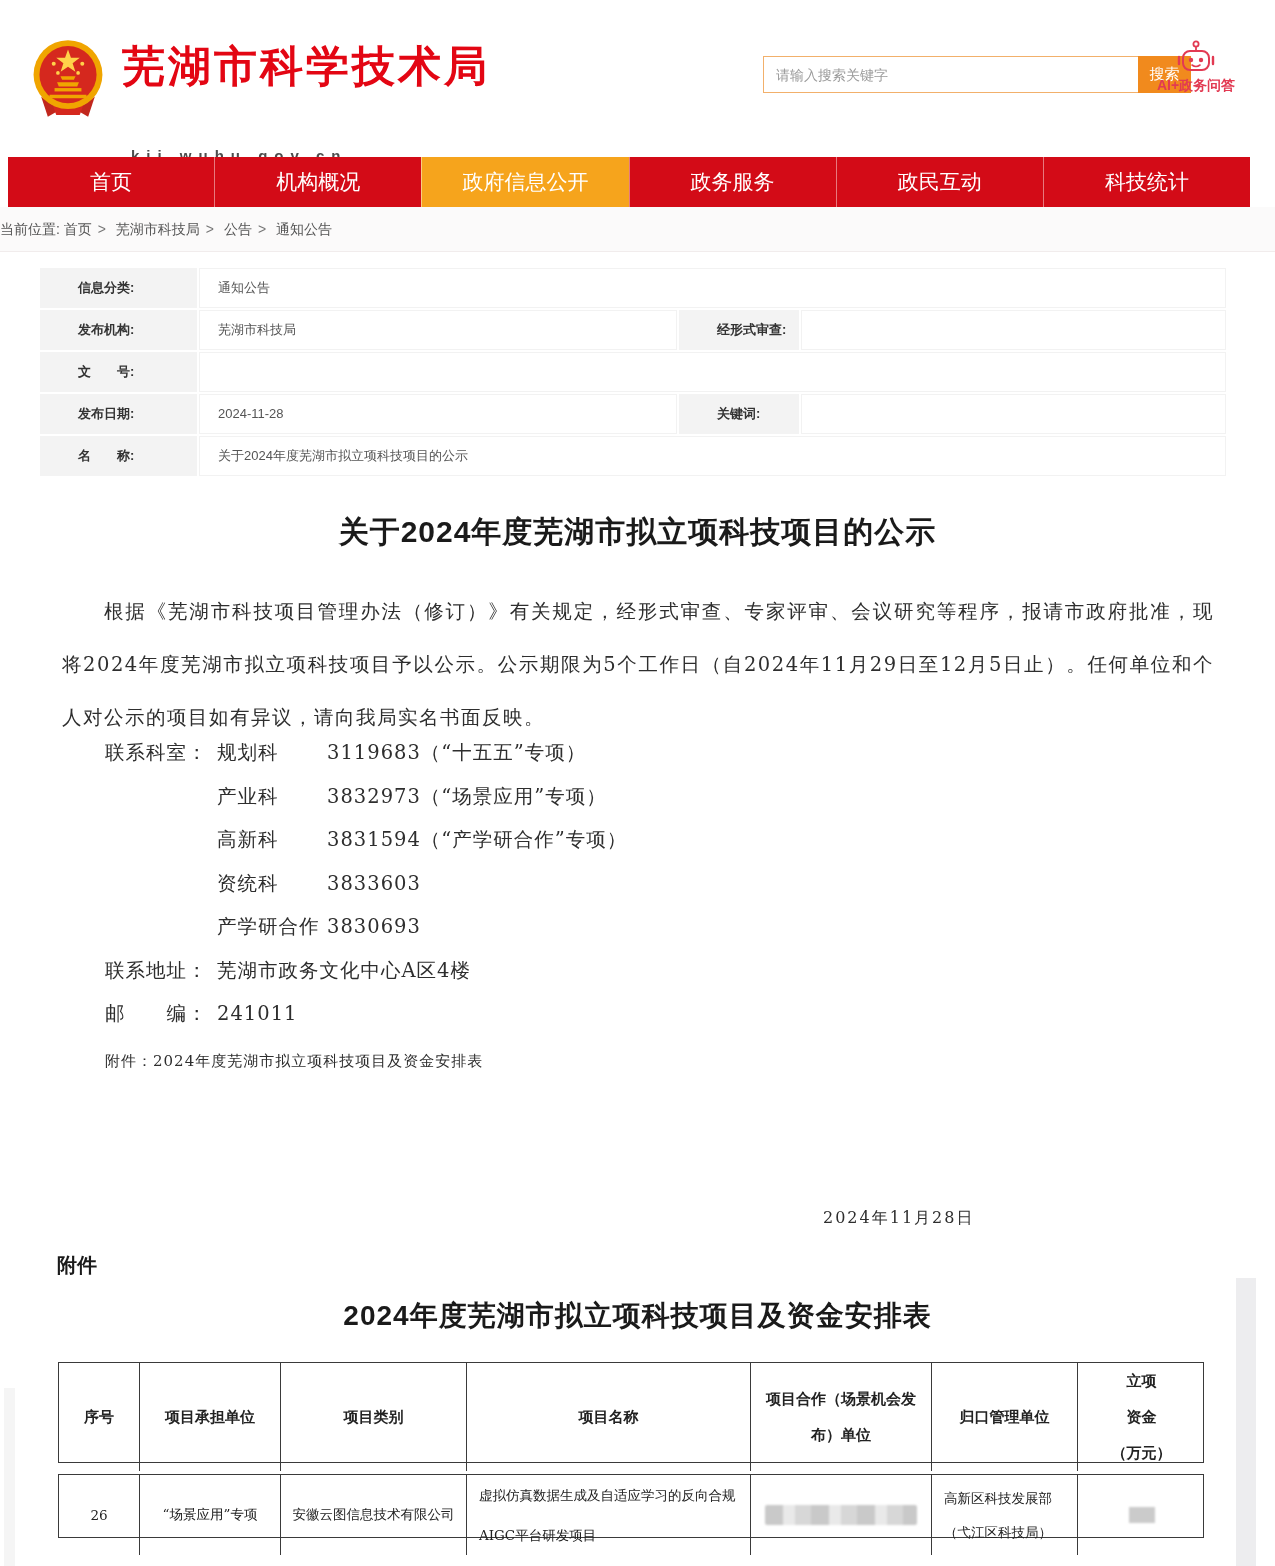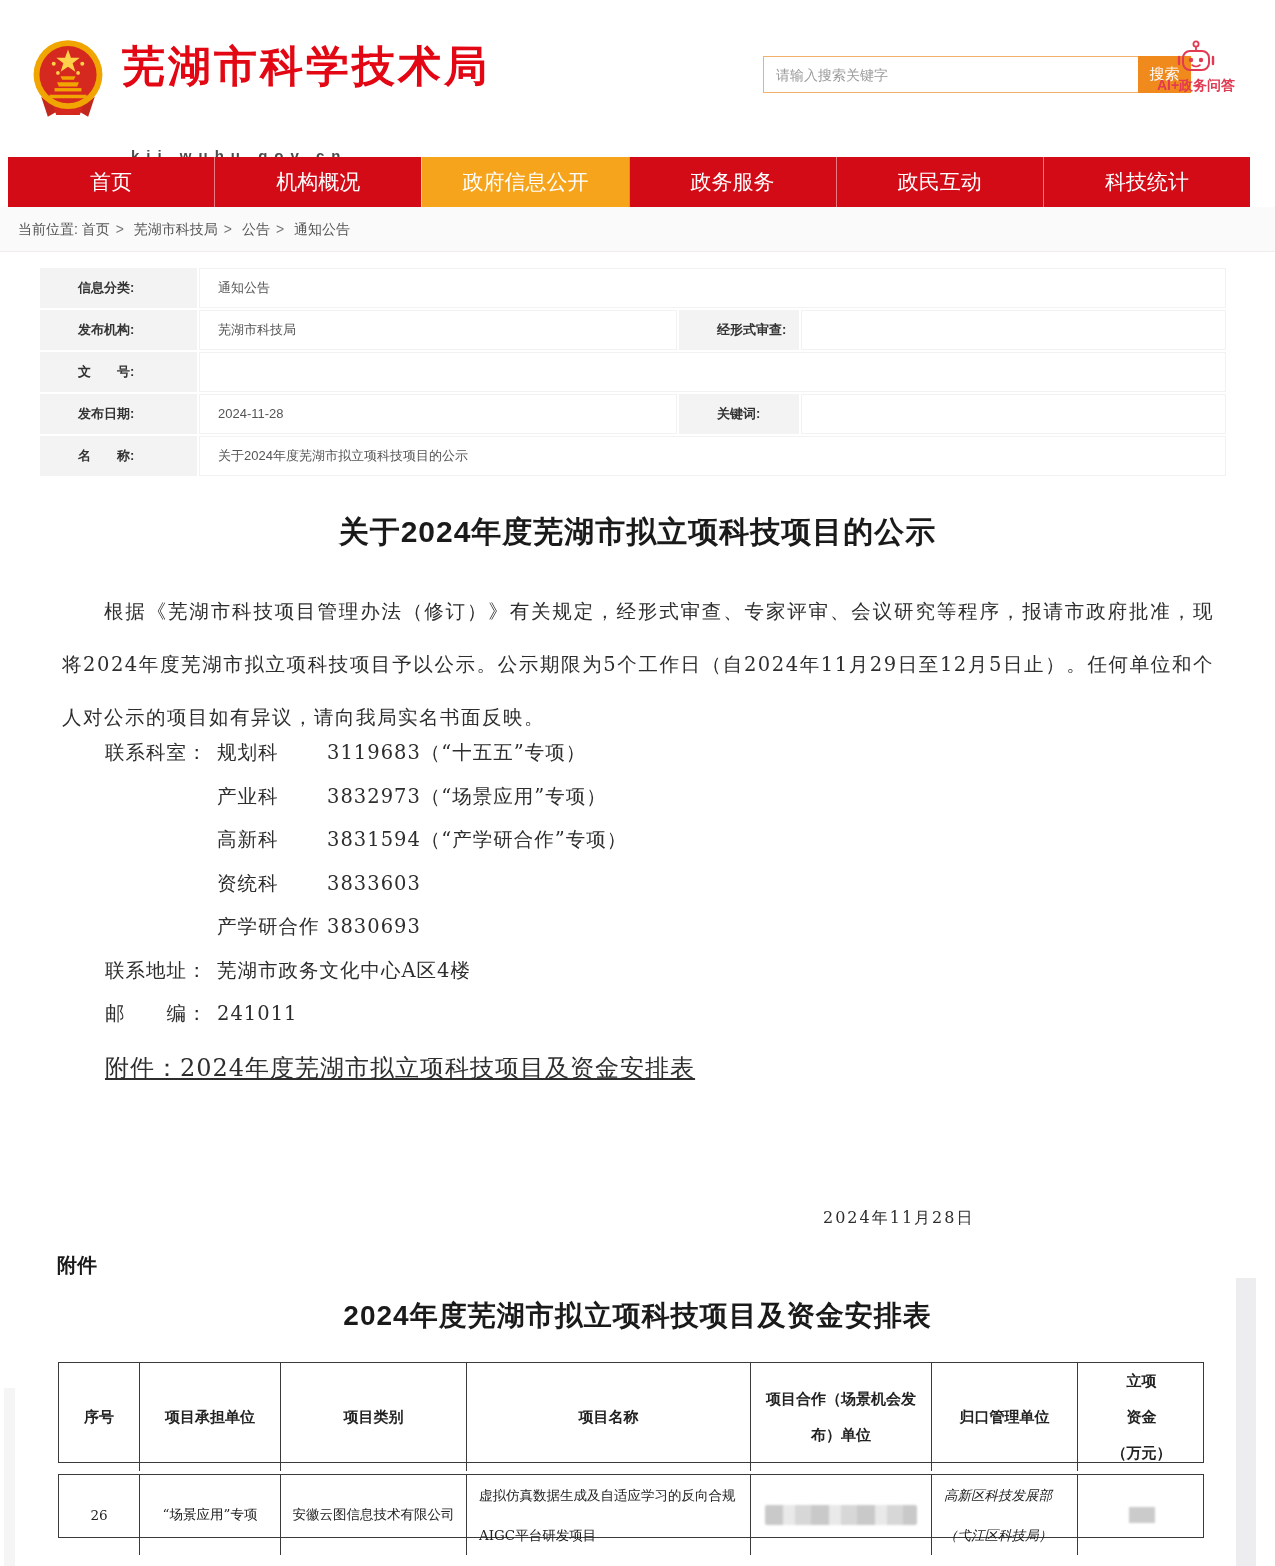--- a/index.html
+++ b/index.html
@@ -30,21 +30,21 @@
   .nav-item {
     flex:1; display:flex; align-items:center; justify-content:center;
     color:#fff; font-size:21px; cursor:pointer; border-left:1px solid rgba(255,255,255,.45);
   }
   .nav-item:first-child { border-left:none; }
   .nav-item.active { background:#f6a41c; }
 
   
   .breadcrumb {
     left:0; top:207px; width:1275px; height:45px; background:#fbfafa;
-    border-bottom:1px solid #f1ecec; line-height:44px; padding-left:18px;
+    border-bottom:1px solid #f1ecec; line-height:44px; 
     font-size:14px; color:#555;
   }
   .breadcrumb .sep { margin:0 6px; color:#777; }
   .crumb-link { cursor:pointer; }
 
   
   .meta {
     left:40px; top:268px; width:1180px; display:grid;
     grid-template-columns:157px 478px 120px 425px; grid-auto-rows:40px; gap:2px;
     font-size:13px;
@@ -57,41 +57,41 @@
   .doc { font-family:"DejaVu Serif","Liberation Serif",serif; color:#2e2e2e; }
   .art-title { left:0; top:512px; width:1275px; text-align:center; font-size:30px; font-weight:800; color:#1a1a1a; letter-spacing:1px; }
   .art-para {
     left:62px; top:585px; width:1152px; font-size:19.5px; line-height:53px;
     text-indent:2.15em; letter-spacing:1.5px; text-align:justify;
   }
   .contacts { left:105px; top:731px; font-size:19.5px; letter-spacing:1px; }
   .c-row { display:flex; height:43.5px; line-height:43.5px; }
   .c-label { display:inline-block; width:112px; }
   .c-dept.w { display:inline-block; width:110px; }
-  .attach-line { left:105px; top:1052px; font-size:24px; letter-spacing:1px;text-decoration:underline; }
+  .attach-line { left:105px; top:1052px; font-size:15px; letter-spacing:1px; }
   .doc-date { left:823px; top:1208px; font-size:16px; letter-spacing:2px; }
 
   
   .annex-label { left:57px; top:1252px; font-size:20px; font-weight:800; color:#1a1a1a; }
   .annex-title { left:0; top:1297px; width:1275px; text-align:center; font-size:28px; font-weight:800; color:#1a1a1a; letter-spacing:1px; }
 
   .atable { left:58px; width:1146px; display:grid; border:1px solid #3a3a3a;
     grid-template-columns:80px 141px 186px 284px 181px 146px 128px; }
   .atable-head { top:1362px; height:101px; }
   .atable-row  { top:1474px; height:64px; }
   .acell {
     border-left:1px solid #3a3a3a; display:flex; align-items:center; justify-content:center;
     text-align:center; white-space:pre-line;
   }
   .acell:first-child { border-left:none; }
   .atable-head .acell { font-size:15px; font-weight:600; color:#222; line-height:36px; font-family:"Liberation Sans",sans-serif; }
   .atable-row .acell { font-family:"DejaVu Serif","Liberation Serif",serif; font-size:13.5px; color:#222; }
   .acell.left { justify-content:flex-start; text-align:left; padding:0 12px; }
   .cell-name { line-height:40px; font-size:13px; }
-  .cell-mgmt { line-height:40px; padding-left:14px;font-style:italic; }
+  .cell-mgmt { line-height:34px; padding-left:14px; }
   .redact-strip {
     width:152px; height:20px; border-radius:2px;
     background:repeating-linear-gradient(90deg,#c9c9c9 0 18px,#e9e9e9 18px 30px,#d7d7d7 30px 46px);
     filter:blur(1.2px);
   }
   .redact-block { width:26px; height:16px; background:#cbcbcb; filter:blur(1px); }
 
   .edge-strip-right { left:1236px; top:1278px; width:20px; height:288px; background:#ededef; }
   .edge-strip-left  { left:4px;  top:1388px; width:11px; height:178px; background:#f5f5f5; }
 </style>

